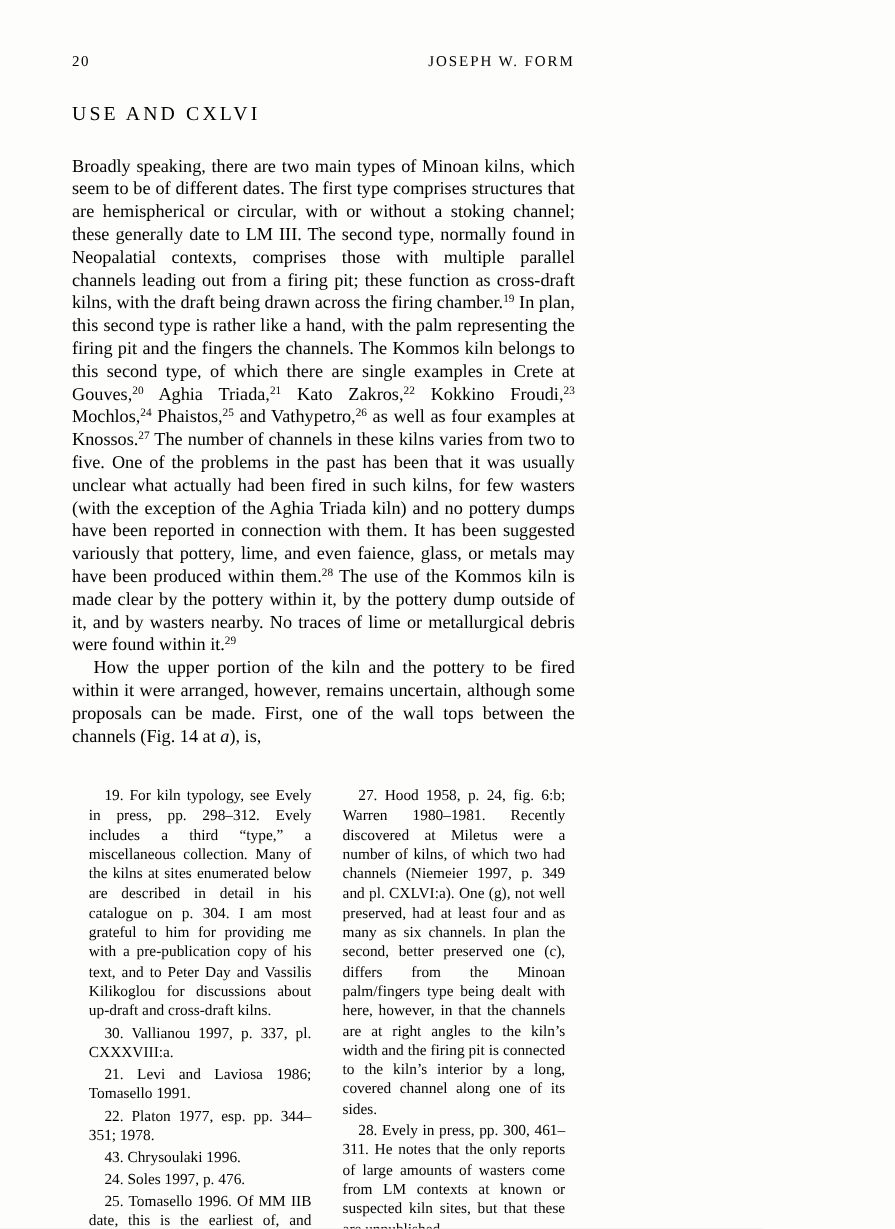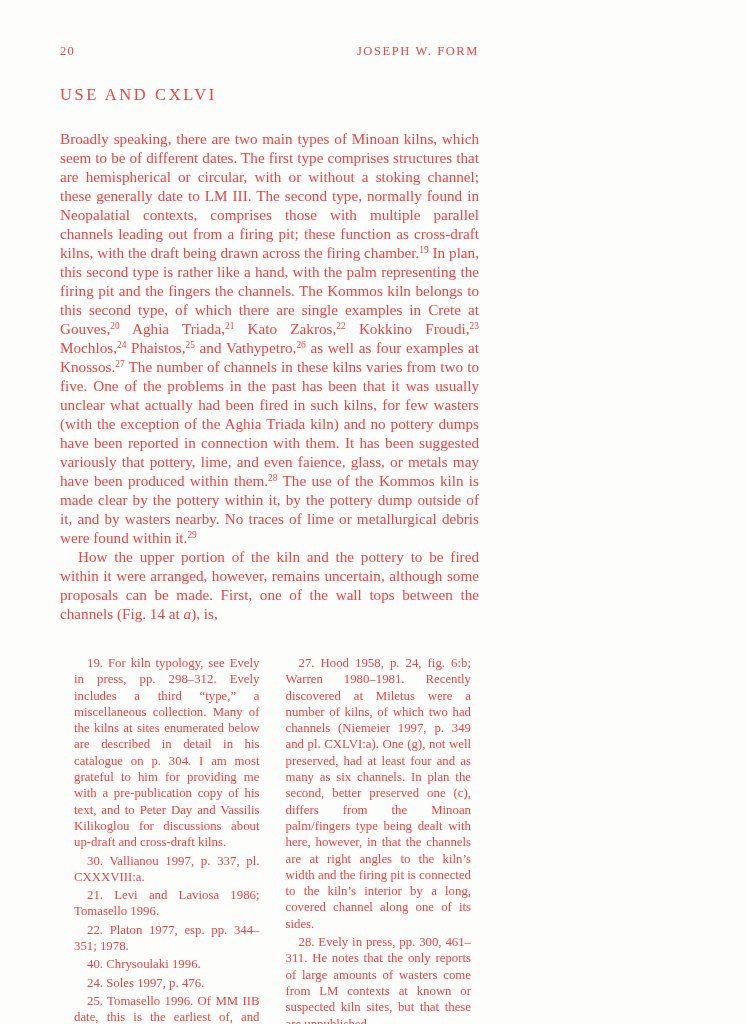--- a/index.html
+++ b/index.html
@@ -2,21 +2,21 @@
 <html><head>
 <meta charset="utf-8">
 <style>
   html, body { margin: 0; padding: 0; background: #e8e8e8; }
   .page {
     position: relative;
     width: 746px;
     height: 1024px;
     margin: 0 auto;
     background: #fdfdfb;
-    color: #ef4444;
+    color: #000000;
     font-family: "Liberation Serif", "DejaVu Serif", serif;
     overflow: hidden;
   }
   .content {
     position: absolute;
     left: 60px;
     top: 0;
     width: 419px;
   }
   .running-header {
@@ -78,23 +78,23 @@
 
     <div class="body-text">
         <p>Broadly speaking, there are two main types of Minoan kilns, which seem to be of different dates. The first type comprises structures that are hemispherical or circular, with or without a stoking channel; these generally date to LM III. The second type, normally found in Neopalatial contexts, comprises those with multiple parallel channels leading out from a firing pit; these function as cross-draft kilns, with the draft being drawn across the firing chamber.<sup>19</sup> In plan, this second type is rather like a hand, with the palm representing the firing pit and the fingers the channels. The Kommos kiln belongs to this second type, of which there are single examples in Crete at Gouves,<sup>20</sup> Aghia Triada,<sup>21</sup> Kato Zakros,<sup>22</sup> Kokkino Froudi,<sup>23</sup> Mochlos,<sup>24</sup> Phaistos,<sup>25</sup> and Vathypetro,<sup>26</sup> as well as four examples at Knossos.<sup>27</sup> The number of channels in these kilns varies from two to five. One of the problems in the past has been that it was usually unclear what actually had been fired in such kilns, for few wasters (with the exception of the Aghia Triada kiln) and no pottery dumps have been reported in connection with them. It has been suggested variously that pottery, lime, and even faience, glass, or metals may have been produced within them.<sup>28</sup> The use of the Kommos kiln is made clear by the pottery within it, by the pottery dump outside of it, and by wasters nearby. No traces of lime or metallurgical debris were found within it.<sup>29</sup></p>
         <p class="indent">How the upper portion of the kiln and the pottery to be fired within it were arranged, however, remains uncertain, although some proposals can be made. First, one of the wall tops between the channels (Fig. 14 at <em>a</em>), is,</p>
       </div>
 
     <div class="footnotes">
       <div class="fn-col" id="fn-left">
           <p class="footnote">19. For kiln typology, see Evely in press, pp. 298–312. Evely includes a third “type,” a miscellaneous collection. Many of the kilns at sites enumerated below are described in detail in his catalogue on p. 304. I am most grateful to him for providing me with a pre-publication copy of his text, and to Peter Day and Vassilis Kilikoglou for discussions about up-draft and cross-draft kilns.</p>
           <p class="footnote">30. Vallianou 1997, p. 337, pl. CXXXVIII:a.</p>
-          <p class="footnote">21. Levi and Laviosa 1986; Tomasello 1996.</p>
+          <p class="footnote">21. Levi and Laviosa 1986; Tomasello 1991.</p>
           <p class="footnote">22. Platon 1977, esp. pp. 344–351; 1978.</p>
-          <p class="footnote">40. Chrysoulaki 1996.</p>
+          <p class="footnote">43. Chrysoulaki 1996.</p>
           <p class="footnote">24. Soles 1997, p. 476.</p>
           <p class="footnote">25. Tomasello 1996. Of MM IIB date, this is the earliest of, and perhaps a prototype for, the Cretan channel kilns. Its firing chamber includes two supporting “islands” with channels alongside, and so differs from the later examples cited in the text.</p>
         </div>
       <div class="fn-col" id="fn-right">
           <p class="footnote">27. Hood 1958, p. 24, fig. 6:b; Warren 1980–1981. Recently discovered at Miletus were a number of kilns, of which two had channels (Niemeier 1997, p. 349 and pl. CXLVI:a). One (g), not well preserved, had at least four and as many as six channels. In plan the second, better preserved one (c), differs from the Minoan palm/fingers type being dealt with here, however, in that the channels are at right angles to the kiln’s width and the firing pit is connected to the kiln’s interior by a long, covered channel along one of its sides.</p>
           <p class="footnote">28. Evely in press, pp. 300, 461–311. He notes that the only reports of large amounts of wasters come from LM contexts at known or suspected kiln sites, but that these are unpublished.</p>
           <p class="footnote">29. This does not mean, however, that lime or metal could not, under certain circumstances, have been cooked or melted within the firing pit of a kiln such as that found at Kommos.</p>
         </div>
     </div>
 

